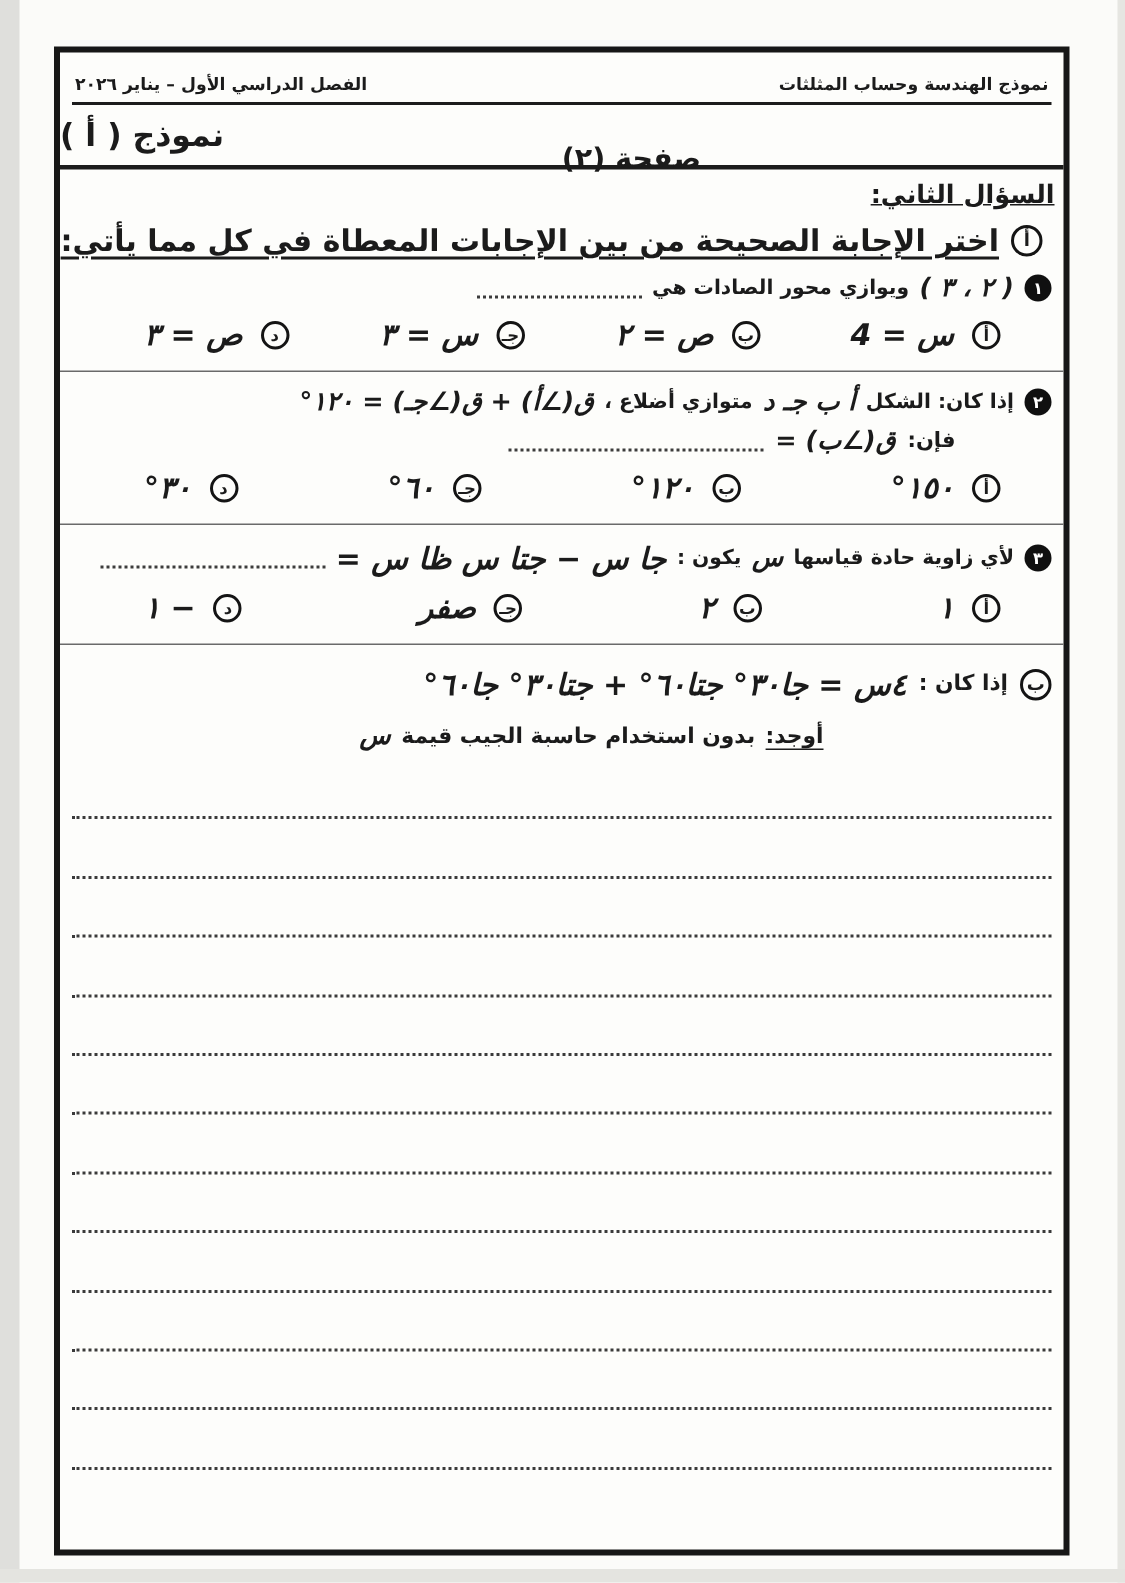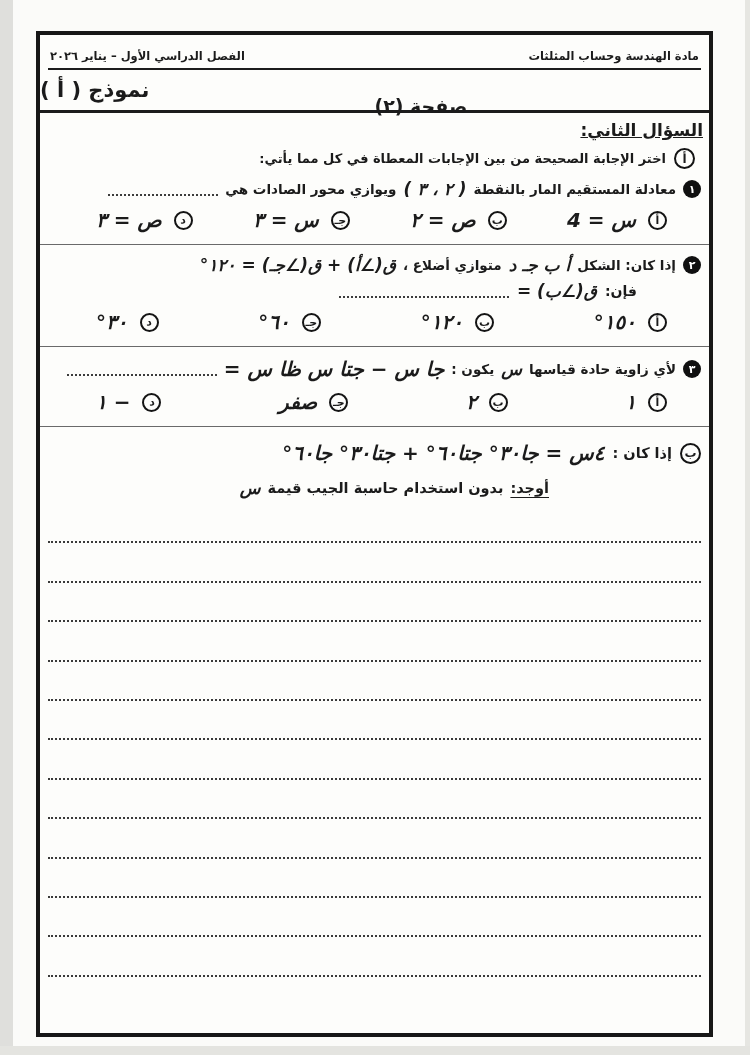--- a/index.html
+++ b/index.html
@@ -41,21 +41,21 @@
   .num-badge{
     display:inline-flex;align-items:center;justify-content:center;
     width:18px;height:18px;border-radius:50%;background:#101010;color:#ffffff;
     font-size:11px;font-weight:bold;flex:0 0 auto;
   }
 
   
   .section-title{font-size:17px;font-weight:bold;text-decoration:underline;
     margin:7px 6px 0 0;}
   .instruction-row{display:flex;align-items:center;gap:8px;margin:8px 14px 0 0;}
-  .instruction-text{font-size:13px;font-weight:bold;text-underline-offset:4px;text-align:center;}
+  .instruction-text{font-size:20px;font-weight:bold;text-decoration:underline;text-underline-offset:4px;text-align:center;}
 
   .q-row{display:flex;align-items:center;gap:7px;margin:10px 8px 0 0;
     font-size:13.5px;font-weight:bold;flex-wrap:nowrap;white-space:nowrap;}
   .math{font-style:italic;font-weight:bold;} .m17{font-size:17px;} .m20{font-size:20px;}
 
   .blank{display:inline-block;border-bottom:2px dotted #3c3c3c;height:12px;vertical-align:baseline;}
   .w110{width:110px;} .w150{width:150px;} .w170{width:170px;}
 
   .options{display:flex;align-items:center;justify-content:space-between;
     padding:9px 42px 10px 56px;}
@@ -81,40 +81,39 @@
 </head>
 <body>
 
 <div class="edge-left"></div>
 <div class="edge-right"></div>
 <div class="edge-bottom"></div>
 
 <div class="frame">
 
   <div class="hdr-row1">
-    <span>مادة الهندسة وحساب المثلثات</span>
+    <span>نموذج الهندسة وحساب المثلثات</span>
     <span>الفصل الدراسي الأول – يناير ٢٠٢٦</span>
   </div>
   <div class="hdr-rule1"></div>
   <div class="hdr-row2">
     <div class="half page-label">صفحة (٢)</div>
     <div class="half model-label">نموذج ( أ )</div>
   </div>
   <div class="hdr-rule2"></div>
 
   <div class="section-title">السؤال الثاني:</div>
 
   <div class="instruction-row">
     <span class="circle-badge">أ</span>
     <span class="instruction-text">اختر الإجابة الصحيحة من بين الإجابات المعطاة  في كل مما يأتي:</span>
   </div>
 
   <div class="q-row">
     <span class="num-badge">١</span>
-    <span>معادلة المستقيم المار بالنقطة</span>
     <span class="math m17">( ٢ ، ٣ )</span>
     <span>ويوازي محور الصادات هي</span>
     <span class="blank w110"></span>
   </div>
   <div class="options">
     <div class="option">
       <span class="circle-badge sm">أ</span>
       <span class="math opt-val">س = 4</span>
     </div>
     <div class="option">

